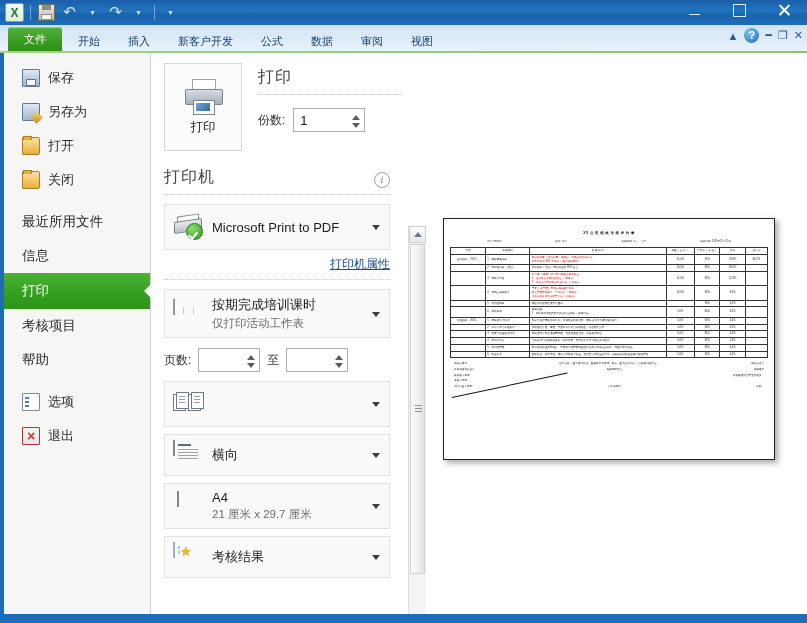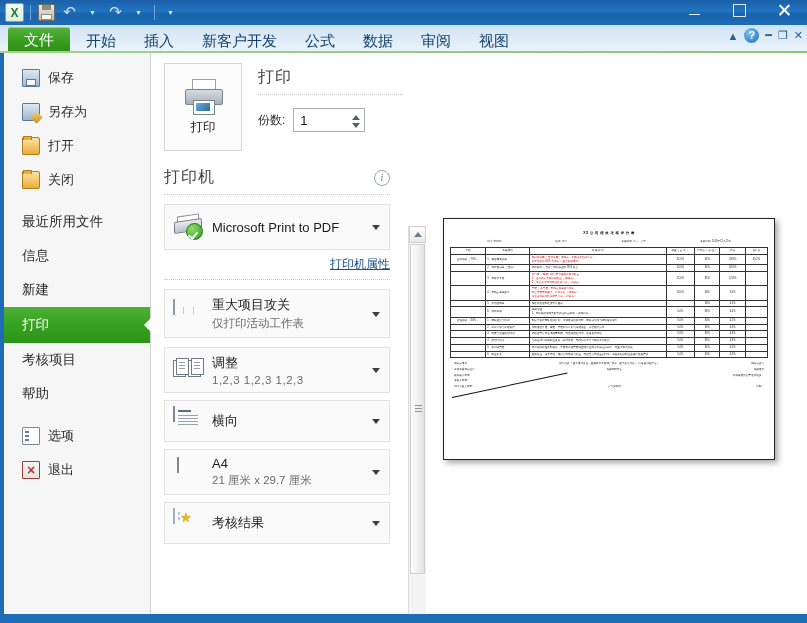--- a/index.html
+++ b/index.html
@@ -42,21 +42,21 @@
   .wbtn.max::after{content:"";width:11px;height:11px;border:1px solid #dcecfb;display:block;}
   .wbtn.close{font-size:19px;font-weight:300;color:#ffffff;}
 
   
   .tabstrip{
     position:absolute;left:0;top:25px;width:807px;height:27px;
     background:linear-gradient(to bottom,#cfe4f6 0%,#dceaf7 40%,#eaf3fb 100%);
   }
   .tabs{display:flex;align-items:flex-end;height:27px;padding-left:8px;}
   .tab{
-    height:22px;line-height:22px;padding:0 12px;font-size:15px;color:#14416b;
+    height:22px;line-height:22px;padding:0 12px;font-size:11px;color:#14416b;
     margin-right:4px;border-radius:3px 3px 0 0;
   }
   .tab.file{
     background:linear-gradient(to bottom,#56b23c 0%,#3a9c21 55%,#2f8f18 100%);
     color:#ffffff;height:25px;line-height:25px;padding:0 16px;font-weight:normal;
     box-shadow:inset 0 1px 0 #8ed47a;
   }
   .ribbon-right{position:absolute;right:4px;top:3px;display:flex;align-items:center;gap:6px;}
   .rr-ico{font-size:11px;color:#2c5f8f;}
   .help-ico{
@@ -126,21 +126,21 @@
   .spin input{
     border:0;outline:0;width:48px;height:20px;padding-left:6px;font-size:13px;color:#111;
     font-family:"Liberation Sans",sans-serif;background:transparent;
   }
   .spin .sp-btns{position:absolute;right:4px;top:1px;height:22px;display:flex;flex-direction:column;justify-content:center;gap:3px;}
   .sp-up,.sp-dn{width:0;height:0;border-left:4px solid transparent;border-right:4px solid transparent;}
   .sp-up{border-bottom:5px solid #5a5f66;}
   .sp-dn{border-top:5px solid #5a5f66;}
 
   .blk{padding:0 13px 0 13px;}
-  .blk-head{display:flex;align-items:center;justify-content:space-between;margin-top:16px;gap:37px;}
+  .blk-head{display:flex;align-items:flex-end;justify-content:space-between;margin-top:16px;gap:37px;}
   .info-ico{
     width:14px;height:14px;border-radius:50%;border:1px solid #9aa3ab;color:#70787f;
     font-size:10px;text-align:center;line-height:13px;font-style:italic;font-family:"Liberation Serif",serif;
   }
   .dotline-wide{border-bottom:1px dotted #c9c9c9;margin:6px 0 9px 0;width:100%;}
 
   .combo{
     width:100%;box-sizing:border-box;border:1px solid #e2e2e2;background:#fafafa;
     display:flex;align-items:center;padding:6px 8px;position:relative;min-height:40px;gap:9px;
   }
@@ -302,23 +302,20 @@
         <span class="ni-ico ico-folder"></span>
         <span>关闭</span>
       </div>
       <div class="nav-sep"></div>
       <div class="nav-item big">
         <span>最近所用文件</span>
       </div>
       <div class="nav-item big">
         <span>信息</span>
       </div>
-      <div class="nav-item big">
-        <span>新建</span>
-      </div>
       <div class="nav-item big active">
         <span>打印</span>
       </div>
       <div class="nav-item big">
         <span>考核项目</span>
       </div>
       <div class="nav-item big">
         <span>帮助</span>
       </div>
       <div class="nav-sep"></div>
@@ -380,35 +377,49 @@
           </div>
           <div class="link-row">
             <span class="plink">打印机属性</span>
           </div>
 
           <div class="dotline-wide"></div>
 
           <div class="combo tall">
             <span class="cb-ico"><span class="ico-sheet"></span></span>
             <span class="cb-text">
-              <span class="cb-main">重大项目攻关</span>
+              <span class="cb-main">按期完成培训课时</span>
               <span class="cb-sub">仅打印活动工作表</span>
             </span>
             <span class="cb-caret"></span>
           </div>
 
+          <div class="pages-row">
+            <span class="pages-label">页数:</span>
+            <span class="spin pg-spin">
+              <input value="" style="">
+              <span class="sp-btns">
+                <span class="sp-up"></span>
+                <span class="sp-dn"></span>
+              </span>
+            </span>
+            <span class="zhi">至</span>
+            <span class="spin pg-spin">
+              <input value="" style="">
+              <span class="sp-btns">
+                <span class="sp-up"></span>
+                <span class="sp-dn"></span>
+              </span>
+            </span>
+          </div>
 
           <div class="stack">
             <div class="combo tall">
               <span class="cb-ico">
                 <span class="ico-collate"><span class="c1"></span><span class="c2"></span><span class="c3"></span><span class="c4"></span></span>
-              </span>
-              <span class="cb-text">
-                <span class="cb-main">调整</span>
-                <span class="cb-sub collate-sub">1,2,3   1,2,3   1,2,3</span>
               </span>
               <span class="cb-caret"></span>
             </div>
 
             <div class="combo">
               <span class="cb-ico"><span class="ico-land"></span></span>
               <span class="cb-text">
                 <span class="cb-main">横向</span>
               </span>
               <span class="cb-caret"></span>

